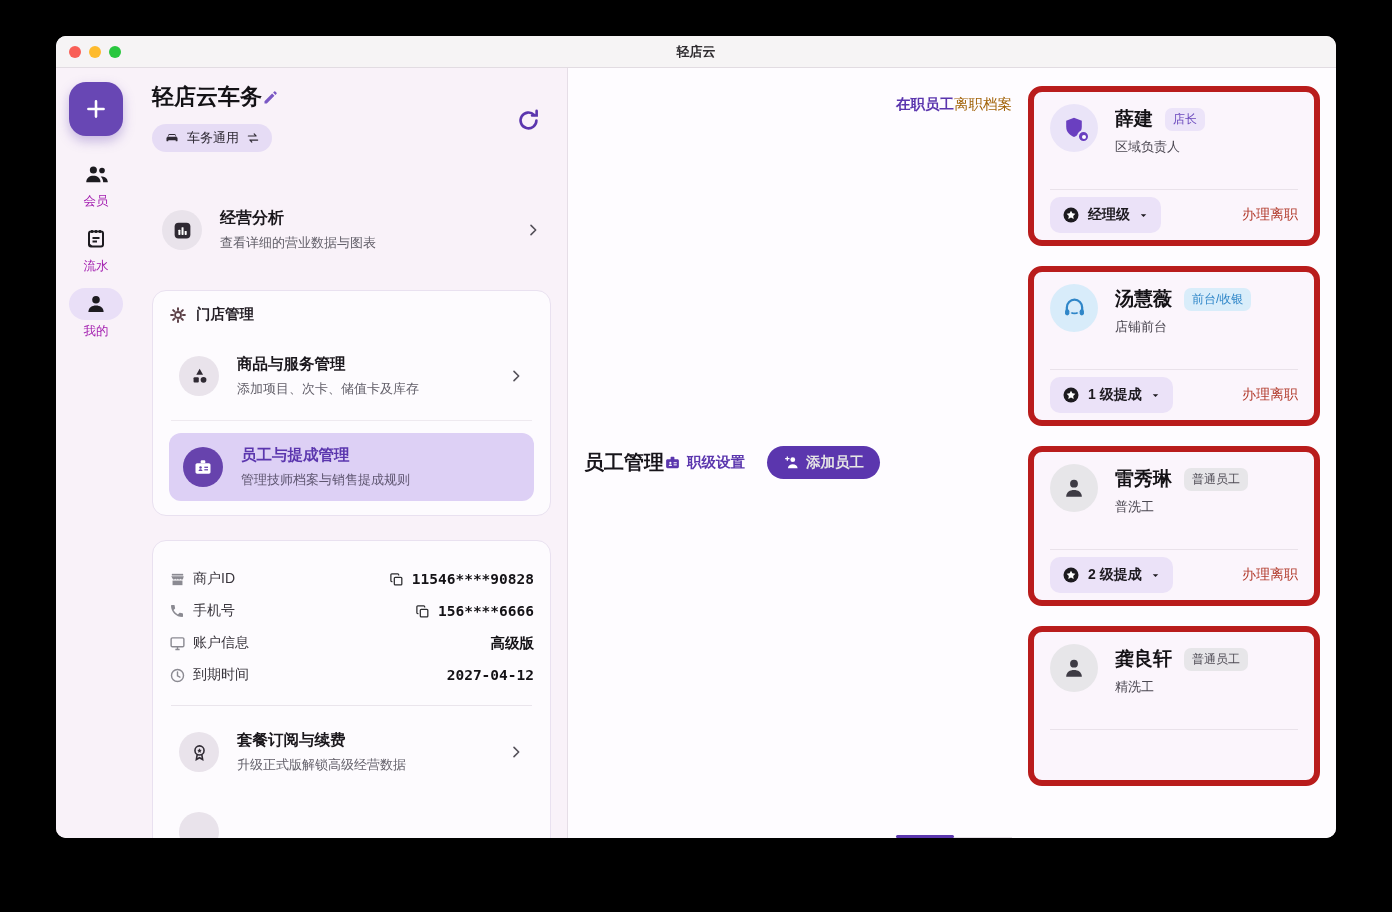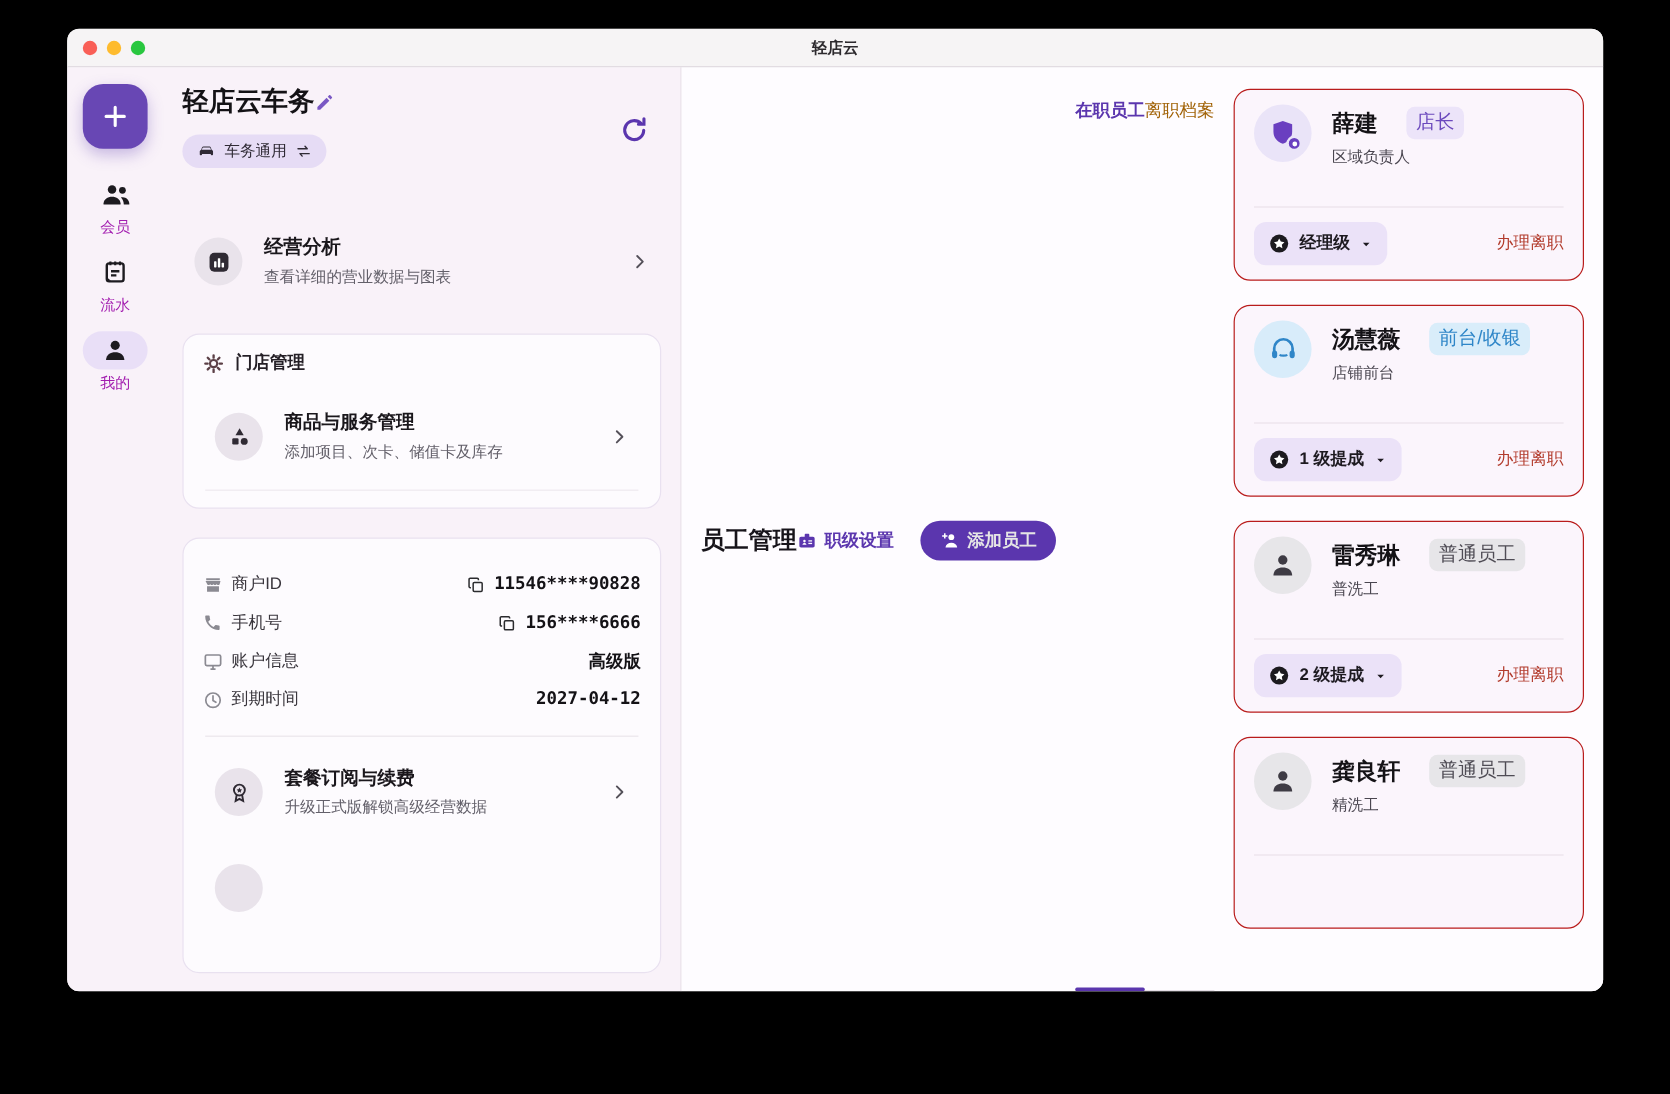--- a/index.html
+++ b/index.html
@@ -1,18 +1,18 @@
 <!DOCTYPE html>
 <html><head>
 <meta charset="utf-8">
 <style>
   * { margin:0; padding:0; box-sizing:border-box; }
   html,body { width:1392px; height:912px; background:#000; font-family:"Liberation Sans","DejaVu Sans",sans-serif; }
   .stage { position:relative; width:1392px; height:912px; background:#000; overflow:hidden; }
-  .window { position:absolute; left:56px; top:24px; width:1280px; height:802px; background:#fff;
+  .window { position:absolute; left:56px; top:36px; width:1280px; height:802px; background:#fff;
             border-radius:10px; overflow:hidden; box-shadow:0 24px 70px rgba(0,0,0,.55);
             display:flex; flex-direction:column; }
   
   .titlebar { flex:0 0 32px; background:#f6f4f5; border-bottom:1px solid #e2dce2; position:relative;
               display:flex; align-items:center; justify-content:center; }
   .lights { position:absolute; left:13px; top:0; height:100%; display:flex; align-items:center; gap:8px; }
   .light { width:12px; height:12px; border-radius:50%; }
   .light.red{ background:#f95f57; } .light.yellow{ background:#febb2e; } .light.green{ background:#29c73f; }
   .win-title { font-size:13px; font-weight:600; color:#2d2a2e; }
   
@@ -71,35 +71,35 @@
   .right-title { font-size:20px; font-weight:700; color:#17141a; flex:1; }
   .rank-btn { display:flex; align-items:center; gap:6px; color:#5b36ae; font-size:14.5px; font-weight:600;
               background:none; border:none; cursor:pointer; }
   .add-btn { margin-left:22px; display:flex; align-items:center; gap:6px; background:#5b36ae; color:#e5e5e5;
              font-size:14.5px; font-weight:600; border:none; border-radius:17px; height:33px; padding:0 16px; cursor:pointer; }
   .tabs { position:relative; margin-top:15px; display:flex; border-bottom:1px solid #e4dee5; }
   .tab { flex:1; text-align:center; padding:12px 0 15px; font-size:14.5px; color:#a16207; cursor:pointer; }
   .tab.active { color:#5b36ae; font-weight:700; }
   .tab-indicator { position:absolute; left:0; bottom:-1px; width:50%; height:3px; background:#5b36ae; border-radius:2px; }
   .emp-scroll { flex:1; overflow:hidden; padding:18px 16px 0; }
-  .emp-card { background:#fbf5fc; border:1px solid #b91c1c; border-radius:14px; height:160px; margin-bottom:20px;
+  .emp-card { background:#fbf5fc; border:6px solid #b91c1c; border-radius:14px; height:160px; margin-bottom:20px;
               padding:12px 16px 0; display:flex; flex-direction:column; }
   .emp-top { flex:0 0 85px; display:flex; }
   .avatar { width:48px; height:48px; border-radius:50%; flex:0 0 48px; display:flex; align-items:center;
             justify-content:center; position:relative; }
   .avatar.shield { background:#eae4f8; color:#6a3fc0; }
   .avatar.headset { background:#d8ecfa; color:#2f86c8; }
   .avatar.person { background:#e7e6e9; color:#3e3b44; }
   .avatar .mini-badge { position:absolute; right:8px; bottom:9px; width:13px; height:13px; border-radius:50%;
             background:#6a3fc0; border:2px solid #eae4f8; display:flex; align-items:center; justify-content:center; }
   .avatar .mini-badge::after { content:""; width:4px; height:4px; border-radius:50%; background:#fff; }
   .emp-info { margin-left:17px; padding-top:2px; }
   .emp-name-row { display:flex; align-items:center; }
   .emp-name { font-size:19px; font-weight:700; color:#141216; }
-  .emp-tag { font-size:16px; padding:3px 8px; border-radius:7px; margin-left:24px; white-space:nowrap; }
+  .emp-tag { font-size:12px; padding:3px 8px; border-radius:7px; margin-left:12px; white-space:nowrap; }
   .emp-tag.purple { background:#ece4f9; color:#6b49bd; }
   .emp-tag.blue { background:#d9edfa; color:#2f86c8; }
   .emp-tag.gray { background:#e7e6e9; color:#4f4c55; }
   .emp-role { font-size:13px; color:#4a4650; margin-top:6px; }
   .emp-divider { border-top:1px solid #e9e2ea; }
   .emp-bottom { flex:1; display:flex; align-items:center; justify-content:space-between; }
   .level-pill { display:flex; align-items:center; gap:8px; background:#ebe2f8; border:none; border-radius:10px;
                 padding:9px 12px; font-size:14px; font-weight:600; color:#1d1a20; cursor:pointer; }
   .star-circle { display:flex; }
   .caret { color:#1d1a20; display:flex; }
@@ -253,20 +253,36 @@
               </span>
               <span class="chev">
                 <svg width="16" height="16" viewBox="0 0 24 24" fill="none" stroke="currentColor" stroke-width="2.4" stroke-linecap="round" stroke-linejoin="round">
                     <path d="M9 5l7 7-7 7"></path>
                   </svg>
               </span>
             </div>
 
             <div class="mgmt-divider"></div>
 
+            <div class="mgmt-item highlight">
+              <span class="icon-circle purple">
+                <svg width="20" height="20" viewBox="0 0 24 24">
+                    <path d="M5 7.5h14c1.1 0 2 .9 2 2V18c0 1.1-.9 2-2 2H5c-1.1 0-2-.9-2-2V9.5c0-1.1.9-2 2-2z" fill="#fff"></path>
+                    <path d="M10.3 4h3.4c.6 0 1 .4 1 1v2.5H9.3V5c0-.6.4-1 1-1z" fill="#fff"></path>
+                    <circle cx="9" cy="12.6" r="1.5" fill="#6743ad"></circle>
+                    <path d="M6.6 16.8c.3-1.4 1.2-2.1 2.4-2.1s2.1.7 2.4 2.1z" fill="#6743ad"></path>
+                    <rect x="13.6" y="11.6" width="4.4" height="1.5" fill="#6743ad"></rect>
+                    <rect x="13.6" y="14.6" width="4.4" height="1.5" fill="#6743ad"></rect>
+                  </svg>
+              </span>
+              <span class="row-text">
+                <span class="row-title" style="display:block">员工与提成管理</span>
+                <span class="row-sub" style="display:block">管理技师档案与销售提成规则</span>
+              </span>
+            </div>
           </div>
 
           
           <div class="left-card acct-card">
 
             <div class="acct-row">
               <span class="a-icon">
                 <svg width="17" height="17" viewBox="0 0 24 24" fill="currentColor">
                     <path d="M4 4h16v2.4H4z"></path>
                     <path d="M3.2 7.4h17.6l-.9 3.4c-.2.8-.9 1.3-1.7 1.3-1 0-1.7-.6-1.9-1.4-.2.8-1 1.4-1.9 1.4s-1.7-.6-1.9-1.4c-.2.8-1 1.4-1.9 1.4s-1.7-.6-1.9-1.4c-.2.8-1 1.4-1.9 1.4-.8 0-1.5-.5-1.7-1.3z"></path>

